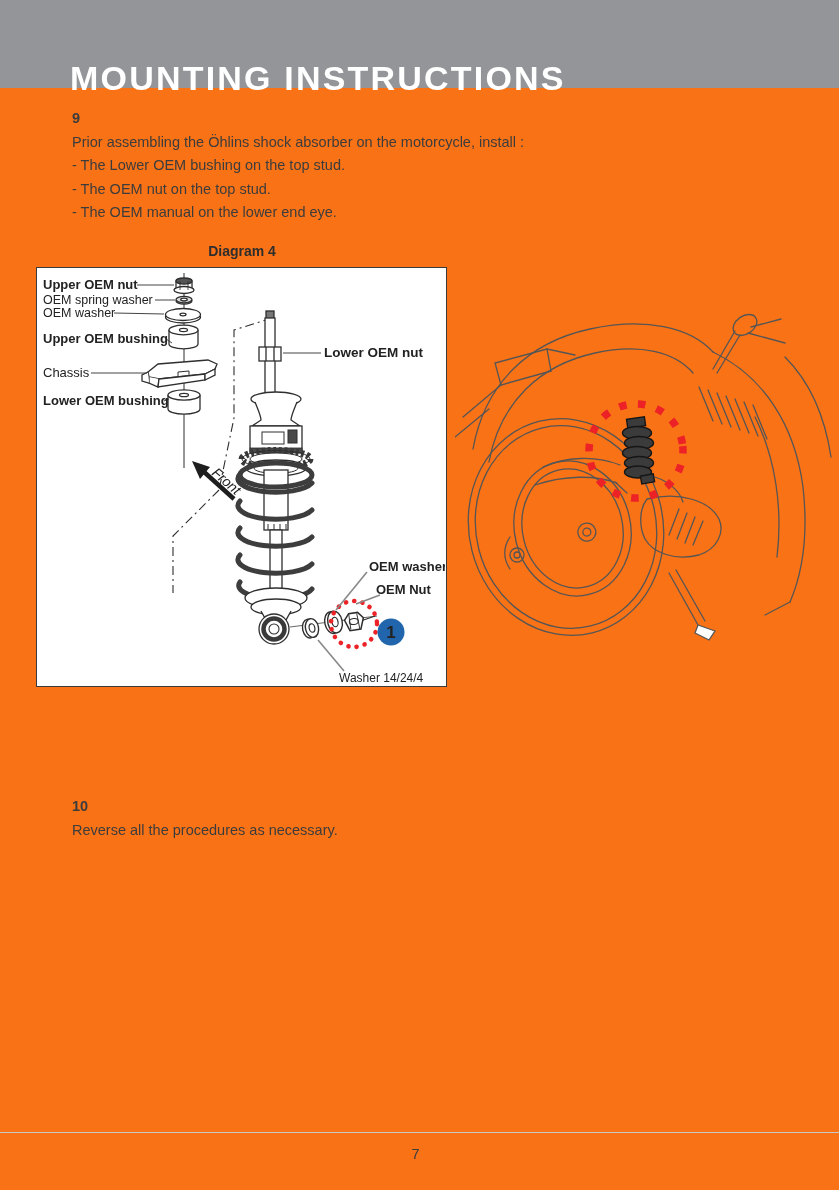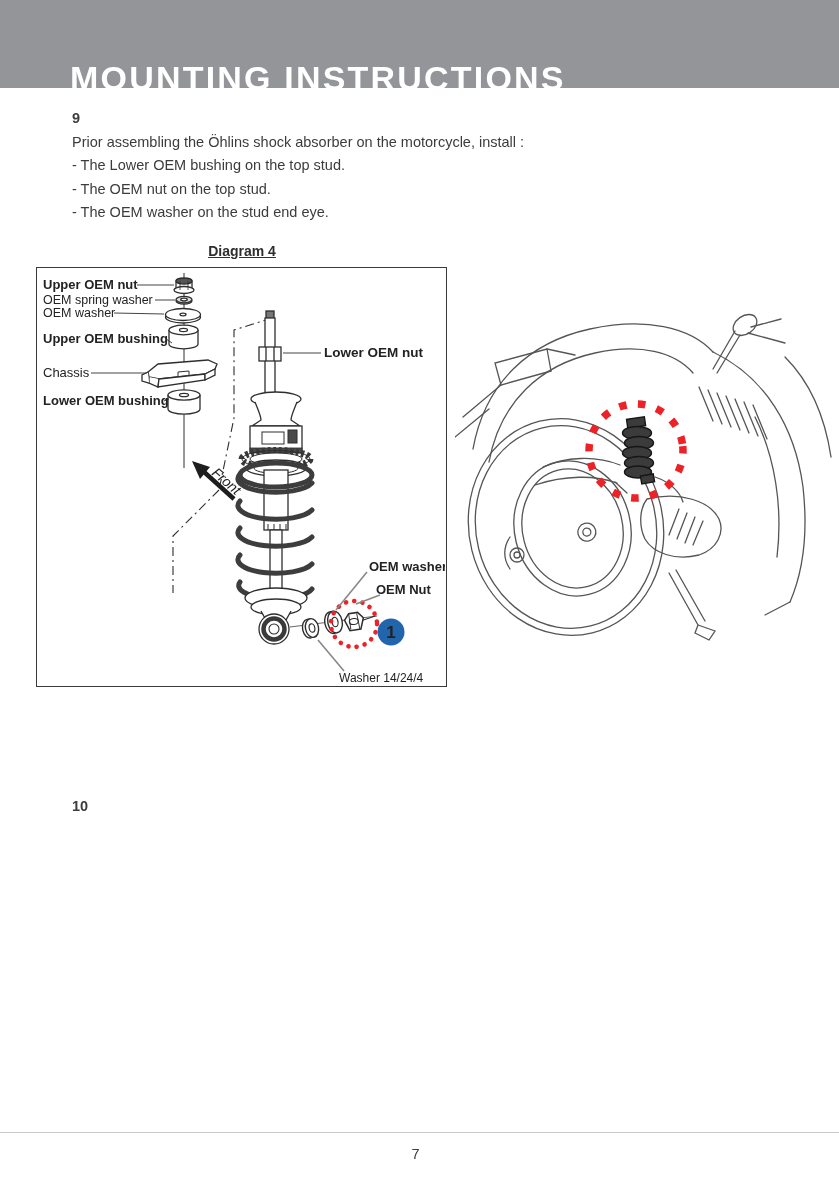--- a/index.html
+++ b/index.html
@@ -1,36 +1,36 @@
 <!DOCTYPE html>
 <html><head>
 <meta charset="utf-8">
 <style>
   html,body{margin:0;padding:0;background:#e8e8e8;}
   .page{
     position:relative;width:839px;height:1190px;margin:0 auto;
-    background:#ffffff;overflow:hidden;
+    background:#f97316;overflow:hidden;
     font-family:"Liberation Sans","DejaVu Sans",sans-serif;
     color:#3c3c3c;
   }
   .header-bar{
     position:absolute;top:0;left:0;right:0;height:88px;
     background:#939598;
   }
   .header-title{
     position:absolute;left:70px;bottom:-7px;
     font-size:34px;font-weight:bold;color:#ffffff;letter-spacing:2.2px;
     white-space:nowrap;line-height:1;
   }
   .textblock{position:absolute;left:72px;width:710px;font-size:14.5px;line-height:23.5px;}
   .step-number{font-weight:bold;}
   #step9{top:107px;}
   .diagram-title{
     position:absolute;left:36px;top:243px;width:412px;text-align:center;
-    font-size:14px;font-weight:bold;text-decoration:underline;color:#2e2e2e;
+    font-size:14px;font-weight:bold;color:#2e2e2e;
   }
   .diagram-box{
     position:absolute;left:36px;top:267px;width:411px;height:420px;
     border:1.4px solid #3a3a3a;background:#fff;box-sizing:border-box;
   }
   .moto-wrap{position:absolute;left:455px;top:297px;width:384px;height:352px;}
   svg text{font-family:"Liberation Sans","DejaVu Sans",sans-serif;fill:#222;}
   #tighten-para{top:705px;padding-left:3px;}
   .circled-one{font-size:18px;line-height:1;vertical-align:-2px;font-weight:normal;padding:0 3px;}
   #step10{top:766px;line-height:24px;margin-top:28px;}
@@ -44,21 +44,21 @@
 
   <div class="header-bar">
     <div class="header-title">MOUNTING INSTRUCTIONS</div>
   </div>
 
   <div class="textblock" id="step9">
     <div class="step-number">9</div>
     <div>Prior assembling the Öhlins shock absorber on the motorcycle, install :</div>
     <div>- The Lower OEM bushing on the top stud.</div>
     <div>- The OEM nut on the top stud.</div>
-    <div>- The OEM washer on the stud end eye.</div>
+    <div>- The OEM manual on the lower end eye.</div>
   </div>
 
   <div class="diagram-title">Diagram 4</div>
 
   <div class="diagram-box">
     <svg width="408" height="417" viewBox="0 0 408 417">
       <g fill="none" stroke="#2e2e2e" stroke-width="1.3">
 
         <line x1="147" y1="5" x2="147" y2="200" stroke-width="1"></line>
         <polyline points="235,50 197,62 197,150 182,222" stroke-width="1.1" stroke-dasharray="9 4 2 4"></polyline>
@@ -297,18 +297,19 @@
         </g>
 
         <circle cx="181" cy="154" r="47" stroke="#ec2227" stroke-width="7.5" stroke-dasharray="7.5 11.5" stroke-linecap="butt" transform="rotate(-6 181 154)"></circle>
       </g>
     </svg>
   </div>
 
 
   <div class="textblock" id="step10">
     <div class="step-number">10</div>
+    <div>Reverse all the procedures as necessary.</div>
   </div>
 
   <div class="footer-rule"></div>
   <div class="page-number">7</div>
 
 </div>
 
 </body></html>

